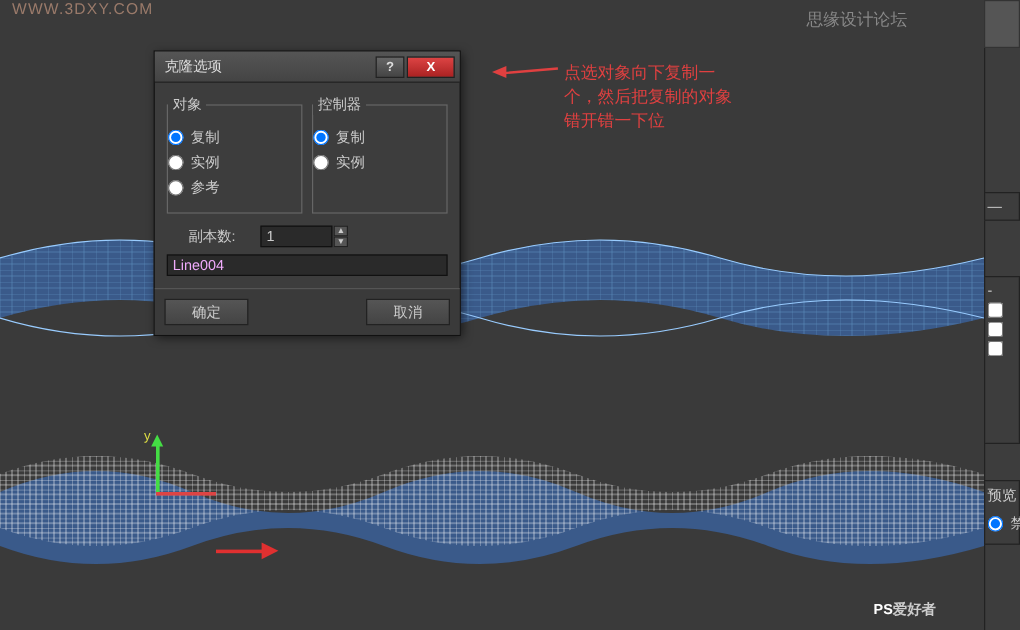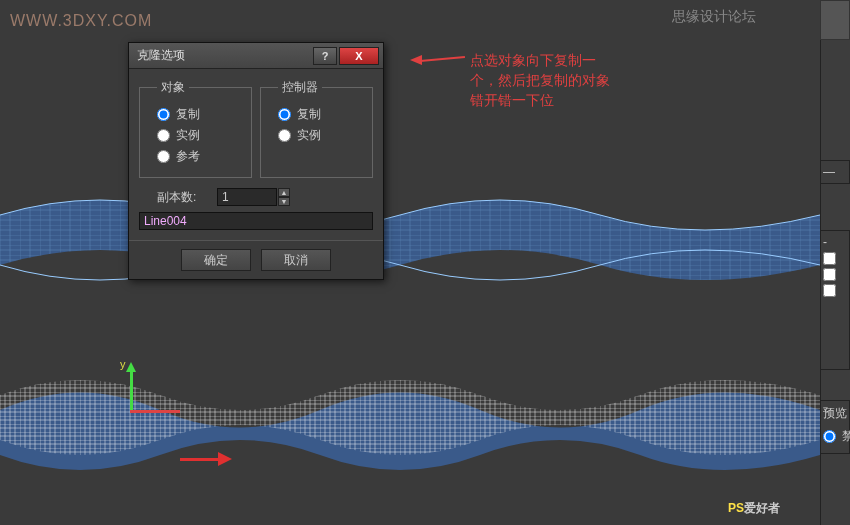--- a/index.html
+++ b/index.html
@@ -1,45 +1,45 @@
 <!DOCTYPE html>
 <html><head>
 <meta charset="utf-8">
 <style>
 *{margin:0;padding:0;box-sizing:border-box;font-family:"Microsoft YaHei",SimSun,sans-serif;font-size:12px;color:#ccc}
 body{background:#4a4a4a;width:850px;height:525px;overflow:hidden;position:relative}
 .viewport{position:absolute;left:0;top:0;width:820px;height:525px;background:#3a3a3a}
-.watermark-tl{position:absolute;left:10px;top:12px;color:#9a7a6a;font-size:16px;letter-spacing:1px}
+.watermark-tl{position:absolute;left:10px;top:0;color:#9a7a6a;font-size:13px;letter-spacing:1px}
 .watermark-tr{position:absolute;right:64px;top:8px;color:#888;font-size:14px}
 .watermark-br{position:absolute;right:40px;bottom:8px;color:#fff;font-size:14px;font-weight:bold}
-.watermark-br .ps{color:#fde047}
+.watermark-br .ps{color:#ffffff}
 .sidepanel{position:absolute;right:0;top:0;width:30px;height:525px;background:#3d3d3d;border-left:1px solid #222}
 .sidepanel-top{position:absolute;right:0;top:0;width:30px;height:40px;background:#555;border:1px solid #333}
 .sideblock{position:absolute;right:0;width:30px;background:#3d3d3d;border:1px solid #222;padding:4px 2px}
 .cbx{display:flex;align-items:center;margin:3px 0}
 .cbx input{margin-right:2px}
 .dialog{position:absolute;left:128px;top:42px;width:256px;background:#3d3d3d;border:1px solid #111;box-shadow:2px 2px 8px rgba(0,0,0,0.6)}
 .titlebar{background:linear-gradient(#555,#444);height:26px;display:flex;align-items:center;padding:0 4px;border-bottom:1px solid #222}
 .titlebar-text{flex:1;color:#ddd;padding-left:4px}
 .tbtn{width:24px;height:18px;background:linear-gradient(#666,#444);border:1px solid #222;margin-left:2px;display:flex;align-items:center;justify-content:center;color:#ddd;font-weight:bold;font-size:11px}
 .tbtn.close{background:linear-gradient(#d44,#a22);color:#fff;width:40px}
 .dlg-body{padding:10px}
 .fieldsets{display:flex;gap:8px;margin-bottom:10px}
-fieldset{border:1px solid #666;padding:6px 17px 8px;flex:1}
+fieldset{border:1px solid #666;padding:6px 0 8px;flex:1}
 legend{padding:0 4px;color:#ccc}
 .radio{display:flex;align-items:center;margin:4px 0}
 .radio input{margin-right:6px}
 .row{display:flex;align-items:center;margin:6px 18px}
 .row label{width:60px}
 .spinner{display:flex;align-items:center}
 .spinner input{width:60px;height:18px;background:#2a2a2a;border:1px solid #111;color:#ccc;padding:0 4px}
 .spin-btns{display:flex;flex-direction:column;margin-left:1px}
 .spin-btns div{width:12px;height:9px;background:#555;border:1px solid #222;font-size:7px;line-height:7px;text-align:center}
 .textfield{width:100%;height:18px;background:#2a2a2a;border:1px solid #111;color:#f0abfc;padding:0 4px}
-.dlg-buttons{display:flex;justify-content:center;gap:10px;padding:8px;border-top:1px solid #555;background:#3a3a3a}
+.dlg-buttons{display:flex;justify-content:space-between;gap:10px;padding:8px;border-top:1px solid #555;background:#3a3a3a}
 .btn{width:70px;height:22px;background:linear-gradient(#555,#444);border:1px solid #222;color:#ccc;display:flex;align-items:center;justify-content:center;cursor:pointer}
 .annotation{position:absolute;left:470px;top:50px;color:#e04040;font-size:14px;line-height:20px;width:150px}
 .arrow-head{position:absolute;left:410px;top:55px;width:0;height:0;border-right:12px solid #e04040;border-top:5px solid transparent;border-bottom:5px solid transparent}
 .arrow-line{position:absolute;left:420px;top:58px;width:45px;height:2px;background:#e04040;transform:rotate(-5deg)}
 .mesh{position:absolute;width:820px;height:130px}
 .mesh svg{width:100%;height:100%}
 .mesh1{top:175px}
 .mesh2{top:360px}
 .gizmo{position:absolute;left:100px;top:370px;width:80px;height:80px}
 .gizmo .y{position:absolute;left:30px;top:0;width:3px;height:40px;background:#4d4}

